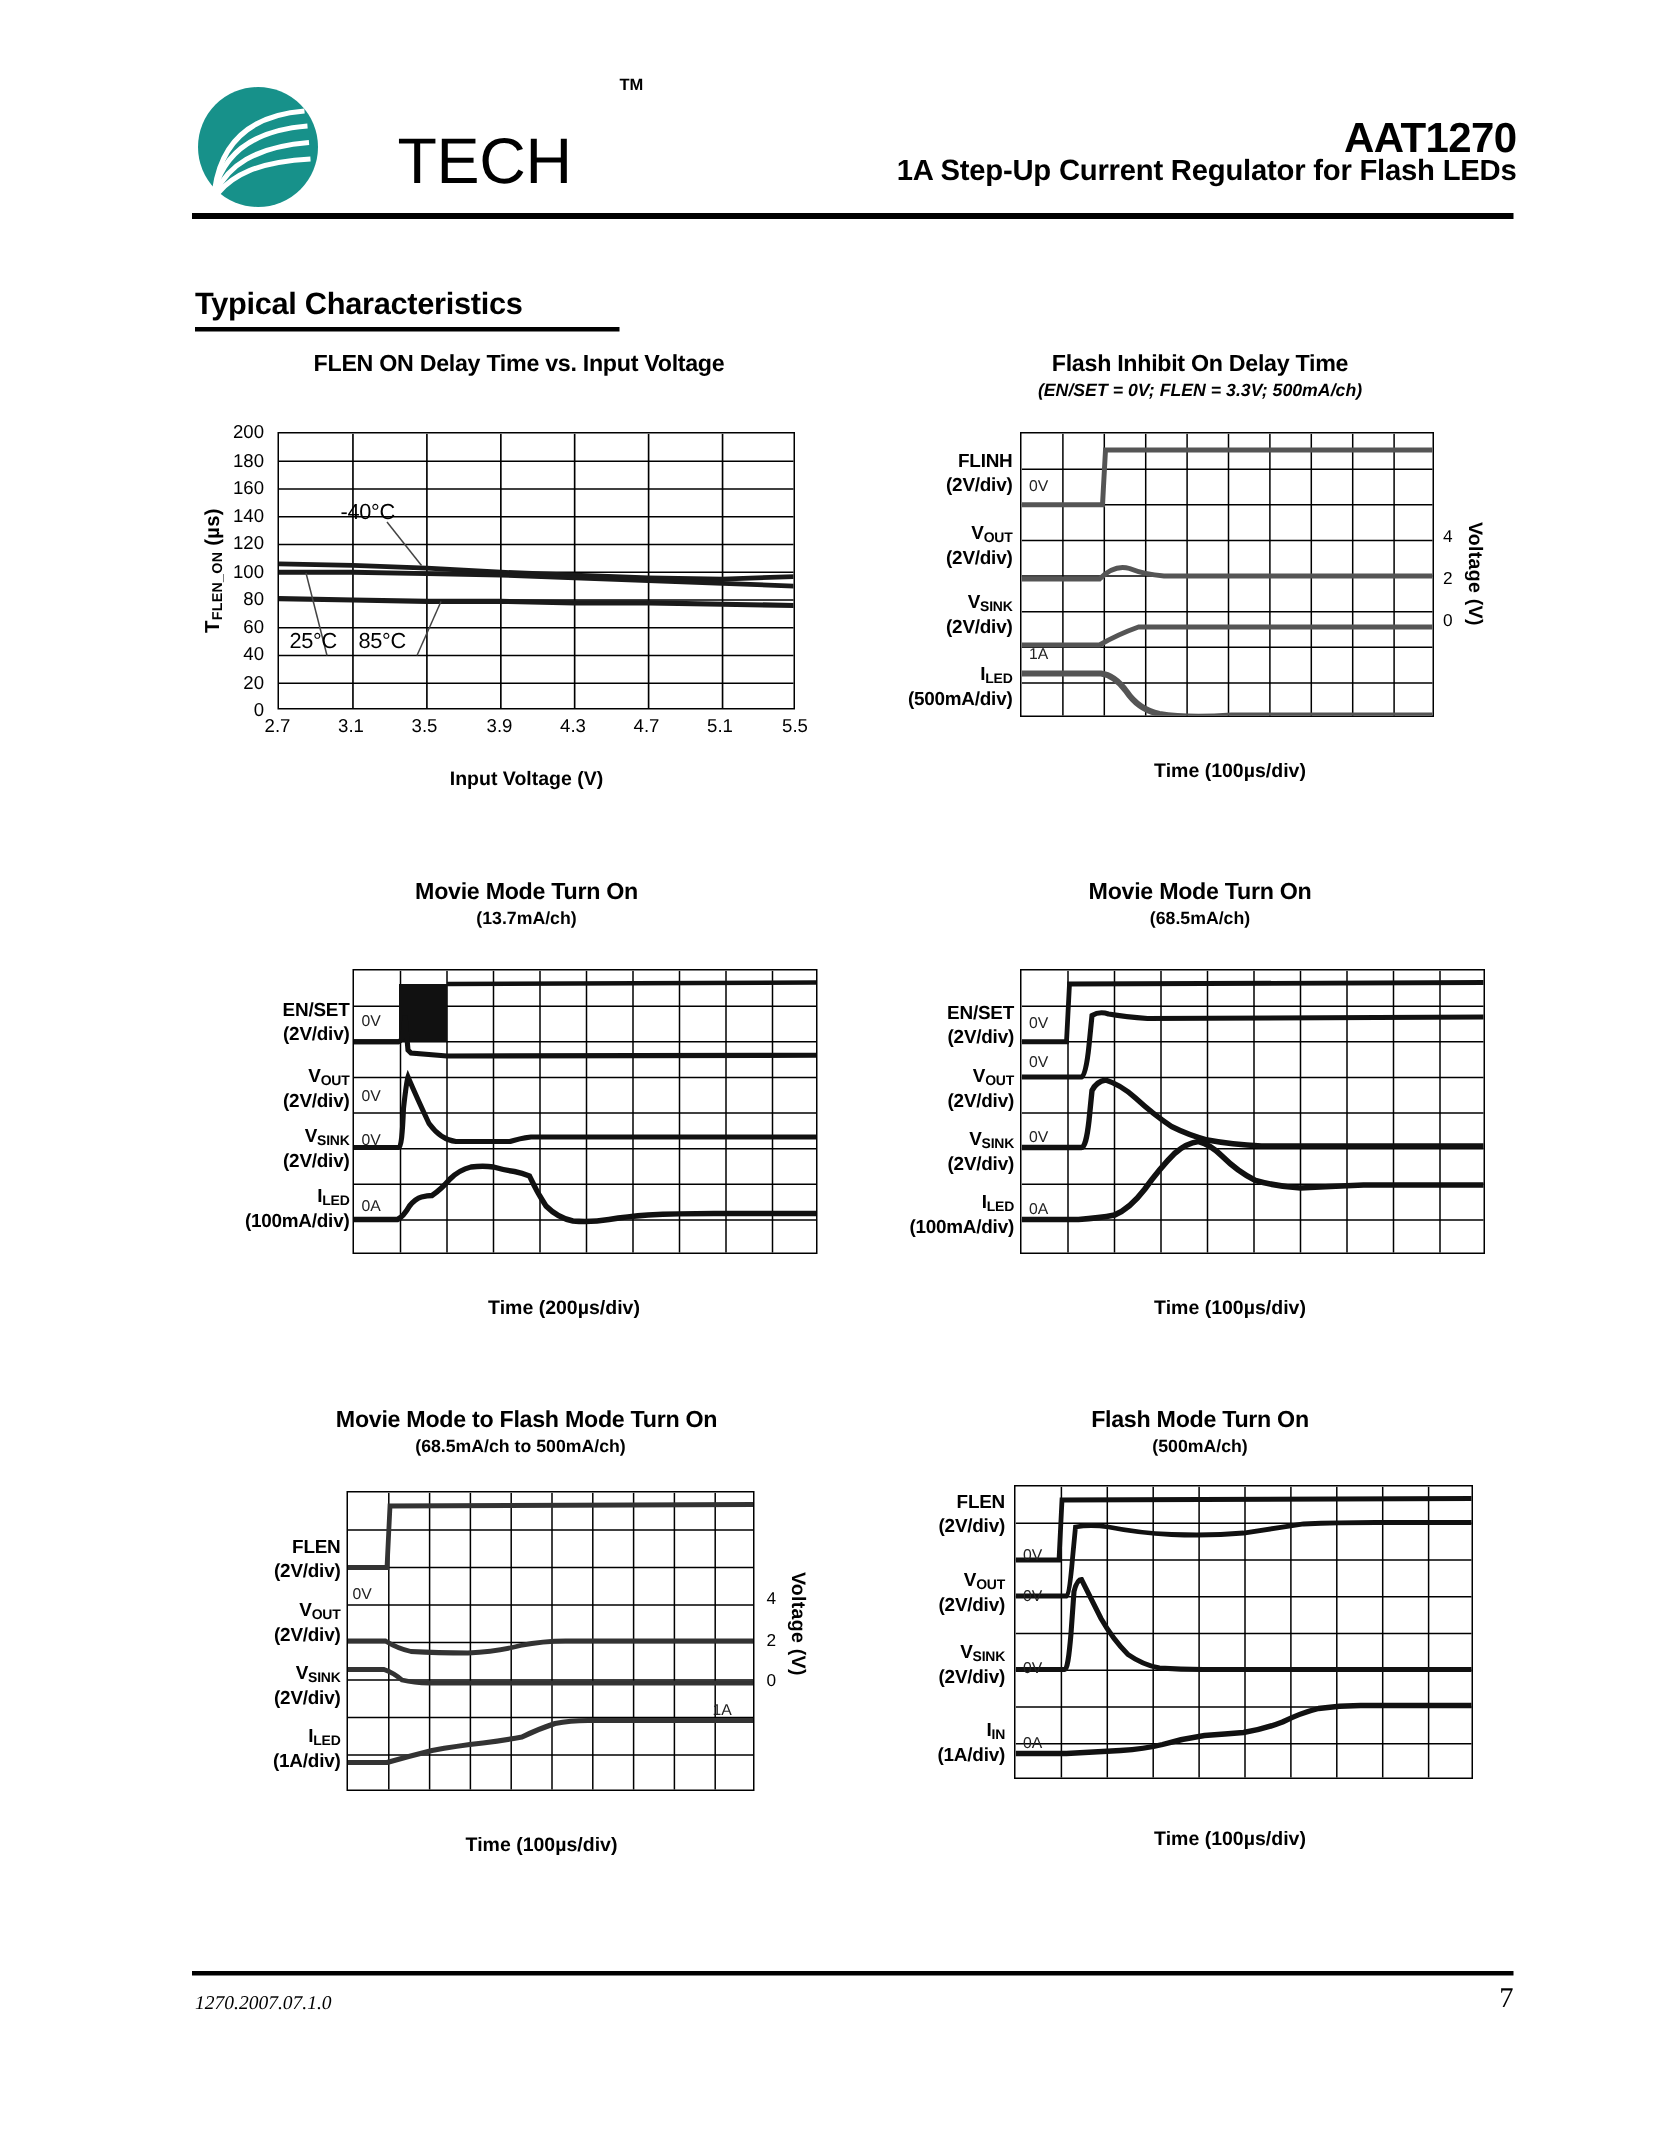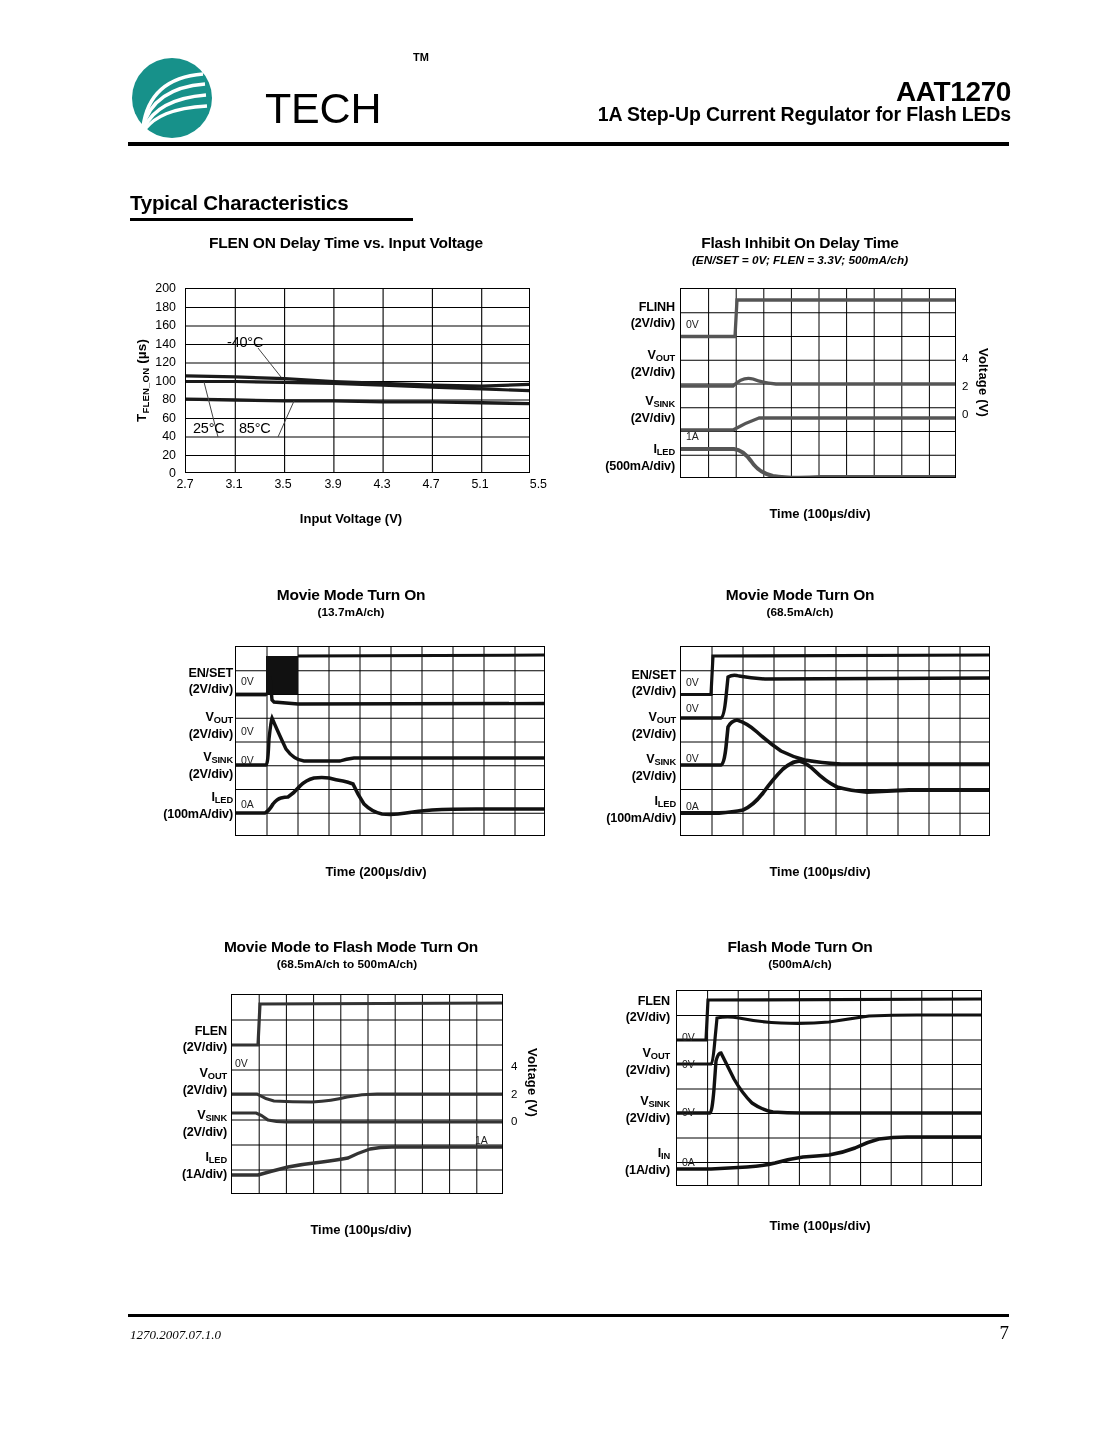--- a/index.html
+++ b/index.html
@@ -162,21 +162,21 @@
     <div class="clab" style="left:62px;top:186px;">25°C</div>
     <div class="clab" style="left:108px;top:186px;">85°C</div>
 
     <div class="xt" style="left:37px;top:243px;">2.7</div>
     <div class="xt" style="left:86px;top:243px;">3.1</div>
     <div class="xt" style="left:135px;top:243px;">3.5</div>
     <div class="xt" style="left:185px;top:243px;">3.9</div>
     <div class="xt" style="left:234px;top:243px;">4.3</div>
     <div class="xt" style="left:283px;top:243px;">4.7</div>
     <div class="xt" style="left:332px;top:243px;">5.1</div>
-    <div class="xt" style="left:382px;top:243px;text-align:right;">5.5</div>
+    <div class="xt" style="left:382px;top:243px;">5.5</div>
 
     <div class="ch-xlabel" style="top:277px;left:40px;width:360px;">Input Voltage (V)</div>
   </div>
 
   <div class="chart" style="left:570px;top:234px;width:470px;height:300px;">
 
     <div class="ch-title" style="left:30px;width:400px;">Flash Inhibit On Delay Time</div>
     <div class="ch-sub" style="left:30px;width:400px;font-style:italic;">(EN/SET = 0V; FLEN = 3.3V; 500mA/ch)</div>
 
     <div class="chan" style="left:0px;top:66px;width:105px;">

